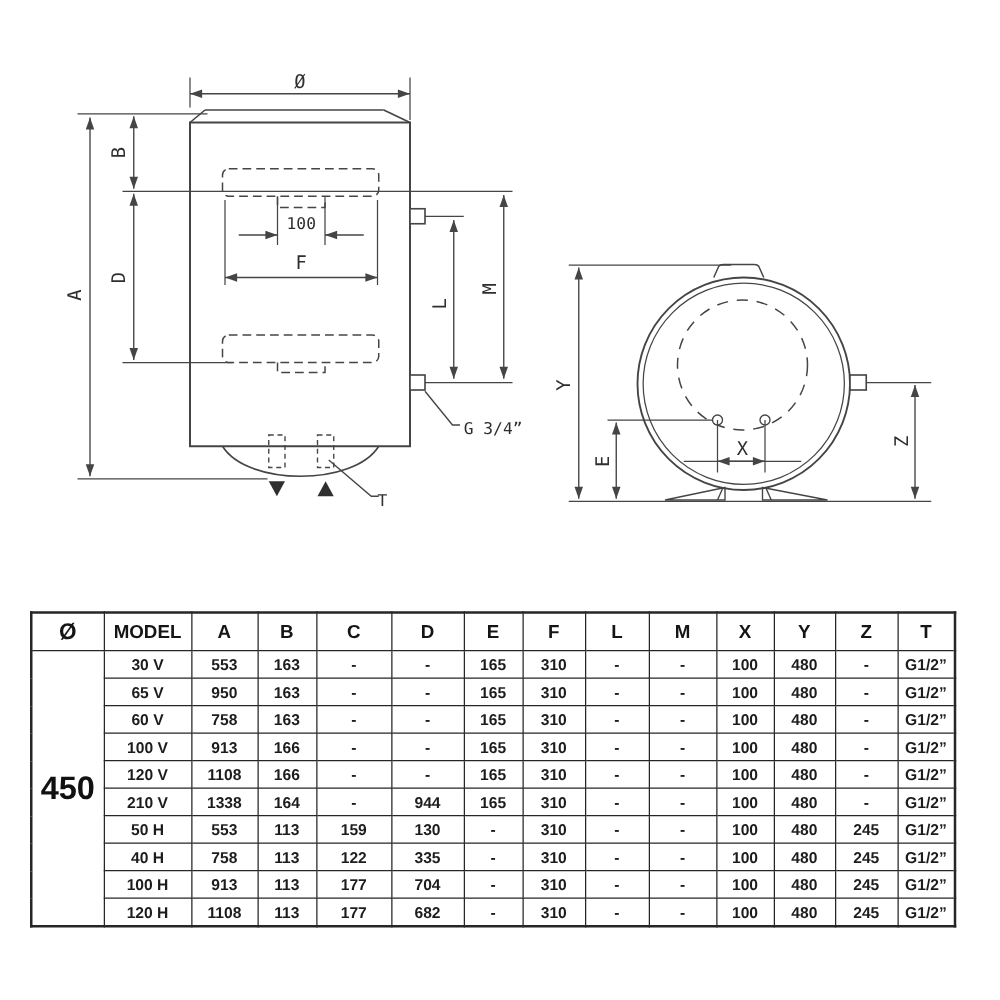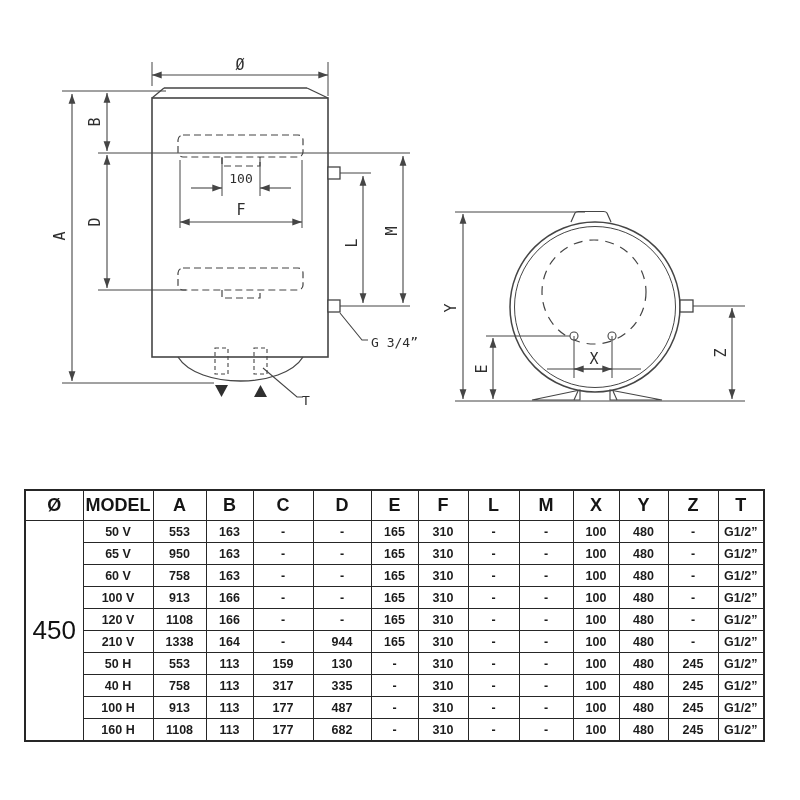--- a/index.html
+++ b/index.html
@@ -16,29 +16,29 @@
   .dimtxt-sm{font-size:13px;}
   
   .tablewrap{position:absolute;left:24px;top:489px;width:741px;}
   table.spec{
     border-collapse:collapse;table-layout:fixed;width:740px;
     font-family:"Liberation Sans",sans-serif;
   }
   table.spec,table.spec th,table.spec td{border:1px solid #262626;}
   table.spec{border-width:2px;}
   table.spec th{
-    height:29px;font-size:18px;font-weight:700;text-align:center;
+    height:29px;font-size:15px;font-weight:700;text-align:center;
     padding:0;color:#151515;background:#fff;
   }
   table.spec th.diam-h{font-size:18px;}
   table.spec td{
     height:21px;font-size:12.5px;font-weight:600;text-align:center;
     padding:0;color:#1c1c1c;background:#fff;white-space:nowrap;
   }
-  table.spec td.diam{font-size:26px;font-weight:400;color:#111;}
+  table.spec td.diam{font-size:26px;font-weight:700;color:#111;}
 </style>
 </head>
 <body>
 
 <div class="canvas">
 
   <div class="drawing">
   <svg width="800" height="478" viewBox="0 0 800 478">
     <defs>
       <marker id="arw" viewBox="0 0 10 8" markerWidth="11" markerHeight="9" refX="9.4" refY="4" orient="auto-start-reverse" markerUnits="userSpaceOnUse">
@@ -198,21 +198,21 @@
             <th>M</th>
             <th>X</th>
             <th>Y</th>
             <th>Z</th>
             <th>T</th>
           </tr>
       </thead>
       <tbody id="spec-body">
           <tr>
             <td rowspan="10" class="diam">450</td>
-            <td>50 V</td>
+            <td>30 V</td>
             <td>553</td>
             <td>163</td>
             <td>-</td>
             <td>-</td>
             <td>165</td>
             <td>310</td>
             <td>-</td>
             <td>-</td>
             <td>100</td>
             <td>480</td>
@@ -306,48 +306,48 @@
             <td>-</td>
             <td>100</td>
             <td>480</td>
             <td>245</td>
             <td>G1/2”</td>
           </tr>
           <tr>
             <td>40 H</td>
             <td>758</td>
             <td>113</td>
-            <td>317</td>
+            <td>122</td>
             <td>335</td>
             <td>-</td>
             <td>310</td>
             <td>-</td>
             <td>-</td>
             <td>100</td>
             <td>480</td>
             <td>245</td>
             <td>G1/2”</td>
           </tr>
           <tr>
             <td>100 H</td>
             <td>913</td>
             <td>113</td>
             <td>177</td>
-            <td>487</td>
+            <td>704</td>
             <td>-</td>
             <td>310</td>
             <td>-</td>
             <td>-</td>
             <td>100</td>
             <td>480</td>
             <td>245</td>
             <td>G1/2”</td>
           </tr>
           <tr>
-            <td>160 H</td>
+            <td>120 H</td>
             <td>1108</td>
             <td>113</td>
             <td>177</td>
             <td>682</td>
             <td>-</td>
             <td>310</td>
             <td>-</td>
             <td>-</td>
             <td>100</td>
             <td>480</td>

